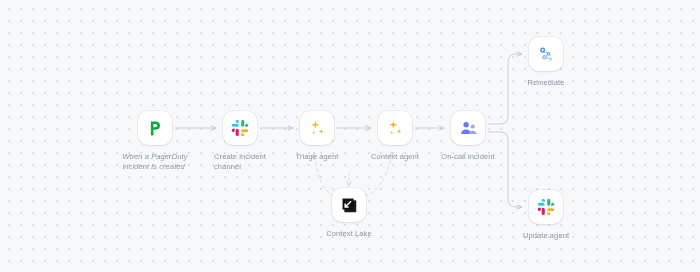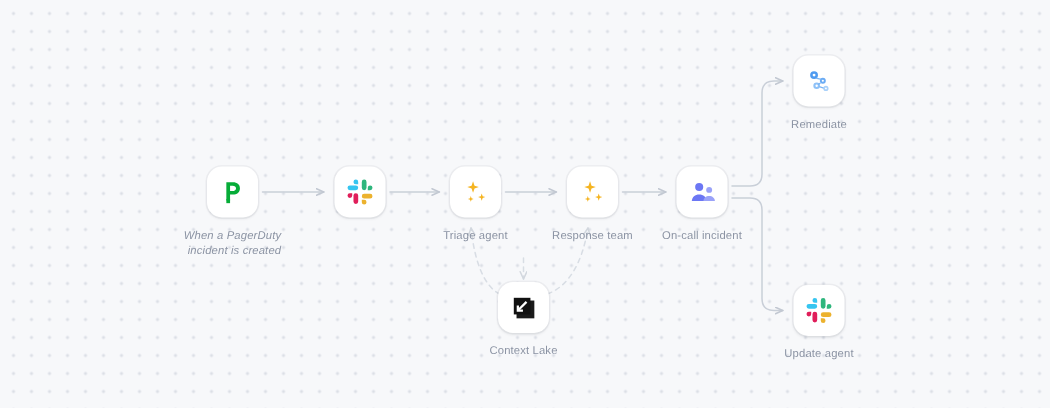--- a/index.html
+++ b/index.html
@@ -54,21 +54,21 @@
     justify-content: center;
   }
 
   .node-tile svg { display: block; }
 
   .node-label {
     margin-top: 7px;
     font-size: 7.5px;
     line-height: 10px;
     color: #8b93a3;
-    text-align: right;
+    text-align: left;
     letter-spacing: 0.1px;
     white-space: pre-line;
   }
 </style>
 </head>
 <body>
 
 <div id="canvas">
 
   <svg id="edges" viewBox="0 0 700 272" width="700" height="272">
@@ -115,20 +115,22 @@
     <div class="node-tile">
       <span>
         <svg width="18" height="18" viewBox="0 0 24 24">
           <path d="M5.1 15.2a2.1 2.1 0 1 1-2.1-2.1h2.1zM6.2 15.2a2.1 2.1 0 0 1 4.2 0v5.3a2.1 2.1 0 0 1-4.2 0z" fill="#e01e5a"></path>
           <path d="M8.3 5.1a2.1 2.1 0 1 1 2.1-2.1v2.1zM8.3 6.2a2.1 2.1 0 0 1 0 4.2H3a2.1 2.1 0 0 1 0-4.2z" fill="#36c5f0"></path>
           <path d="M18.9 8.3a2.1 2.1 0 1 1 2.1 2.1h-2.1zM17.8 8.3a2.1 2.1 0 0 1-4.2 0V3a2.1 2.1 0 0 1 4.2 0z" fill="#2eb67d"></path>
           <path d="M15.7 18.9a2.1 2.1 0 1 1-2.1 2.1v-2.1zM15.7 17.8a2.1 2.1 0 0 1 0-4.2H21a2.1 2.1 0 0 1 0 4.2z" fill="#ecb22e"></path>
         </svg>
       </span>
     </div>
+    <div class="node-label">Create incident
+channel</div>
   </div>
 
   <div class="node" style="left:317px; top:111px;">
     <div class="node-tile">
       <span>
         <svg width="19" height="19" viewBox="0 0 24 24">
           <path d="M9.3 2.4l1.25 3.6 3.6 1.25-3.6 1.25-1.25 3.6-1.25-3.6-3.6-1.25 3.6-1.25z" fill="#f5b421"></path>
           <path d="M16.6 12.6l.8 2.25 2.25.8-2.25.8-.8 2.25-.8-2.25-2.25-.8 2.25-.8z" fill="#f5b421"></path>
           <path d="M7.4 14.8l.62 1.78 1.78.62-1.78.62-.62 1.78-.62-1.78-1.78-.62 1.78-.62z" fill="#f5b421"></path>
         </svg>
@@ -140,21 +142,21 @@
   <div class="node" style="left:395px; top:111px;">
     <div class="node-tile">
       <span>
         <svg width="19" height="19" viewBox="0 0 24 24">
           <path d="M9.3 2.4l1.25 3.6 3.6 1.25-3.6 1.25-1.25 3.6-1.25-3.6-3.6-1.25 3.6-1.25z" fill="#f5b421"></path>
           <path d="M16.6 12.6l.8 2.25 2.25.8-2.25.8-.8 2.25-.8-2.25-2.25-.8 2.25-.8z" fill="#f5b421"></path>
           <path d="M7.4 14.8l.62 1.78 1.78.62-1.78.62-.62 1.78-.62-1.78-1.78-.62 1.78-.62z" fill="#f5b421"></path>
         </svg>
       </span>
     </div>
-    <div class="node-label">Response team</div>
+    <div class="node-label">Context agent</div>
   </div>
 
   <div class="node" style="left:468px; top:111px;">
     <div class="node-tile">
       <span>
         <svg width="19" height="19" viewBox="0 0 24 24">
           <circle cx="9" cy="7.2" r="3.4" fill="#6c77f4"></circle>
           <path d="M2.8 19c0-3.4 2.8-5.6 6.2-5.6s6.2 2.2 6.2 5.6z" fill="#6c77f4"></path>
           <circle cx="17.4" cy="9.6" r="2.5" fill="#9aa2f8"></circle>
           <path d="M12.6 19c0-2.6 2.1-4.3 4.8-4.3S22.2 16.4 22.2 19z" fill="#9aa2f8"></path>

